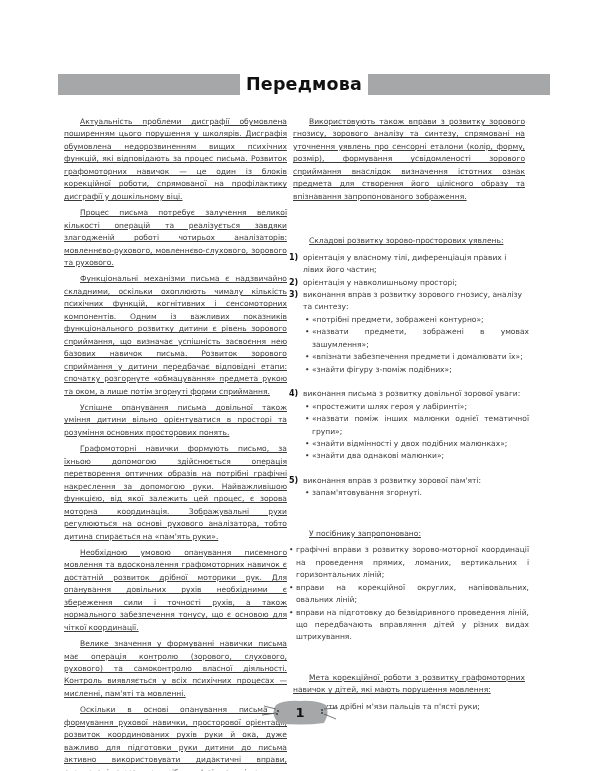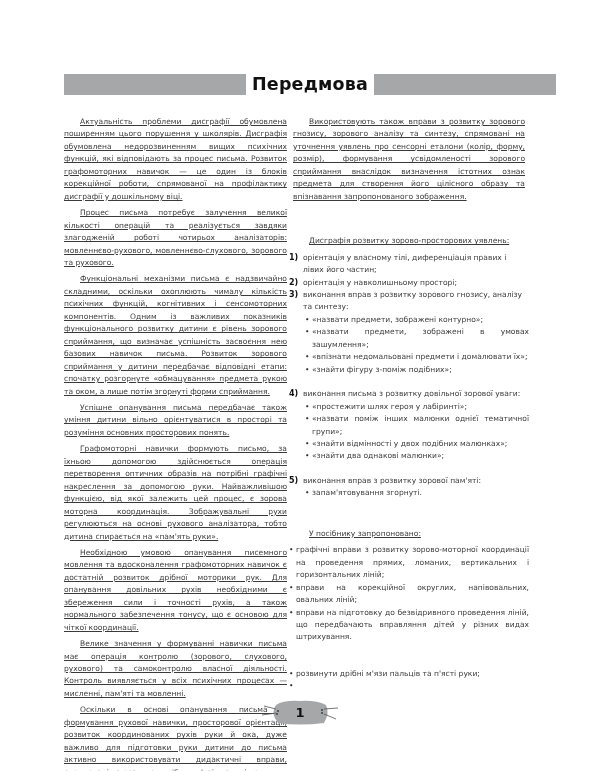--- a/index.html
+++ b/index.html
@@ -1,18 +1,18 @@
 <!DOCTYPE html>
 <html><head>
   <meta charset="utf-8">
   <style>
     html, body { margin: 0; padding: 0; background: #ffffff; }
     body { width: 600px; height: 771px; position: relative; overflow: hidden;
            font-family: "DejaVu Sans", sans-serif; color: #3a3a3a; }
-    .title-row { position: absolute; left: 64px; top: 74px; width: 492px; height: 21px;
+    .title-row { position: absolute; left: 58px; top: 74px; width: 492px; height: 21px;
                  display: flex; align-items: center; }
     .title-bar { height: 21px; background: #a5a7a9; flex: 1; }
     .title-text { font-family: "DejaVu Sans", sans-serif; font-weight: bold; font-size: 17.5px;
                   color: #111; padding: 0 6px; letter-spacing: 0.2px; line-height: 21px; }
     .col { position: absolute; top: 112px; font-size: 7.55px; line-height: 12.45px;
            text-align: justify; }
     .col-left { left: 60px; width: 231px; }
     .col-right { left: 289px; width: 240px; }
     p { margin: 4px; text-indent: 16px; hyphens: manual; text-decoration: underline; }
     .gap-m { height: 12px; }
@@ -35,50 +35,50 @@
 <div class="title-row">
   <div class="title-bar"></div>
   <div class="title-text">Передмова</div>
   <div class="title-bar"></div>
 </div>
 
 <div class="col col-left">
   <p>Актуальність проблеми дисграфії обумовлена поширенням цього порушення у школярів. Дисграфія обумовлена недорозвиненням вищих психічних функцій, які відповідають за процес письма. Розвиток графомоторних навичок — це один із блоків корекційної роботи, спрямованої на профілактику дисграфії у дошкільному віці.</p>
   <p>Процес письма потребує залучення великої кількості операцій та реалізується завдяки злагодженій роботі чотирьох аналізаторів: мовленнєво-рухового, мовленнєво-слухового, зорового та рухового.</p>
   <p>Функціональні механізми письма є надзвичайно складними, оскільки охоплюють чималу кількість психічних функцій, когнітивних і сенсомоторних компонентів. Одним із важливих показників функціонального розвитку дитини є рівень зорового сприймання, що визначає успішність засвоєння нею базових навичок письма. Розвиток зорового сприймання у дитини передбачає відповідні етапи: спочатку розгорнуте «обмацування» предмета рукою та оком, а лише потім згорнуті форми сприймання.</p>
-  <p>Успішне опанування письма передбачає також уміння дитини вільно орієнтуватися в просторі та розуміння основних просторових понять.</p>
+  <p>Успішне опанування письма довільної також уміння дитини вільно орієнтуватися в просторі та розуміння основних просторових понять.</p>
   <p>Графомоторні навички формують письмо, за їхньою допомогою здійснюється операція перетворення оптичних образів на потрібні графічні накреслення за допомогою руки. Найважливішою функцією, від якої залежить цей процес, є зорова моторна координація. Зображувальні рухи регулюються на основі рухового аналізатора, тобто дитина спирається на «пам'ять руки».</p>
   <p>Необхідною умовою опанування писемного мовлення та вдосконалення графомоторних навичок є достатній розвиток дрібної моторики рук. Для опанування довільних рухів необхідними є збереження сили і точності рухів, а також нормального забезпечення тонусу, що є основою для чіткої координації.</p>
   <p>Велике значення у формуванні навички письма має операція контролю (зорового, слухового, рухового) та самоконтролю власної діяльності. Контроль виявляється у всіх психічних процесах — мисленні, пам'яті та мовленні.</p>
   <p>Оскільки в основі опанування письма — формування рухової навички, просторової орієнтації, розвиток координованих рухів руки й ока, дуже важливо для підготовки руки дитини до письма активно використовувати дидактичні вправи, спрямовані на розвиток дрібних м'язів пальців руки.</p>
 </div>
 
 <div class="col col-right">
   <p>Використовують також вправи з розвитку зорового гнозису, зорового аналізу та синтезу, спрямовані на уточнення уявлень про сенсорні еталони (колір, форму, розмір), формування усвідомленості зорового сприймання внаслідок визначення істотних ознак предмета для створення його цілісного образу та впізнавання запропонованого зображення.</p>
   <div class="gap-l"></div>
 
-  <p>Дисграфія розвитку зорово-просторових уявлень:</p>
+  <p>Складові розвитку зорово-просторових уявлень:</p>
   <ol class="num">
     <li>
       <span class="num-label">1)</span>
       <span>орієнтація у власному тілі, диференціація правих і лівих його частин;</span>
     </li>
     <li>
       <span class="num-label">2)</span>
       <span>орієнтація у навколишньому просторі;</span>
     </li>
     <li>
       <span class="num-label">3)</span>
       <span>виконання вправ з розвитку зорового гнозису, аналізу та синтезу:</span>
     </li>
   </ol>
   <ul class="bul">
-    <li><span class="dot">•</span><span>«назвати предмети, зображені контурно»;</span></li>
+    <li><span class="dot">•</span><span>«потрібні предмети, зображені контурно»;</span></li>
     <li><span class="dot">•</span><span>«назвати предмети, зображені в умовах зашумлення»;</span></li>
-    <li><span class="dot">•</span><span>«впізнати недомальовані предмети і домалювати їх»;</span></li>
+    <li><span class="dot">•</span><span>«впізнати забезпечення предмети і домалювати їх»;</span></li>
     <li><span class="dot">•</span><span>«знайти фігуру з-поміж подібних»;</span></li>
   </ul>
   <div class="gap-m"></div>
 
   <ol class="num">
     <li>
       <span class="num-label">4)</span>
       <span>виконання письма з розвитку довільної зорової уваги:</span>
     </li>
   </ol>
@@ -102,20 +102,21 @@
   <div class="gap-l"></div>
 
   <p>У посібнику запропоновано:</p>
   <ul class="bul flush">
     <li><span class="dot">•</span><span>графічні вправи з розвитку зорово-моторної координації на проведення прямих, ломаних, вертикальних і горизонтальних ліній;</span></li>
     <li><span class="dot">•</span><span>вправи на корекційної округлих, напівовальних, овальних ліній;</span></li>
     <li><span class="dot">•</span><span>вправи на підготовку до безвідривного проведення ліній, що передбачають вправляння дітей у різних видах штрихування.</span></li>
   </ul>
   <div class="gap-l"></div>
 
+  <p>Мета корекційної роботи з розвитку графомоторних навичок у дітей, які мають порушення мовлення:</p>
   <ul class="bul flush">
     <li><span class="dot">•</span><span>розвинути дрібні м'язи пальців та п'ясті руки;</span></li>
     <li><span class="dot">•</span></li>
   </ul>
 </div>
 
 <div class="page-badge">
   <svg width="84" height="28" viewBox="0 0 84 28">
     <path d="M18 6 Q26 1 42 2 Q58 1 68 6 Q72 14 66 24 Q42 27 20 24 Q12 14 18 6 Z" fill="#a5a7a9"></path>
     <line x1="6" y1="7" x2="18" y2="10" stroke="#555" stroke-width="0.8"></line>

